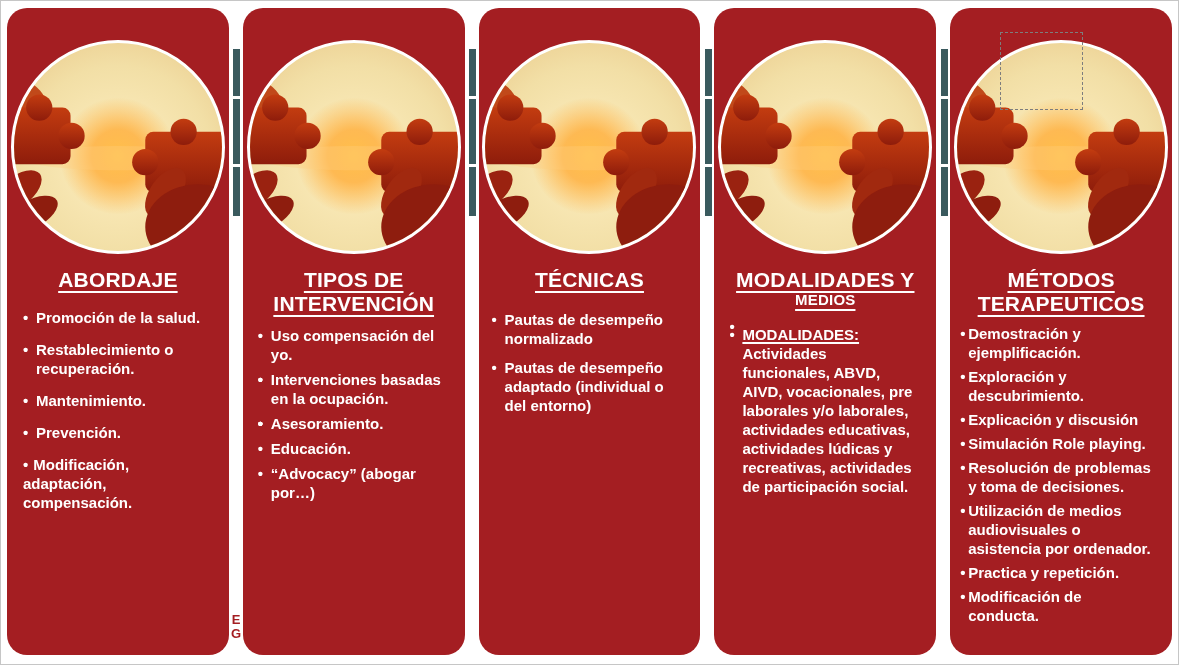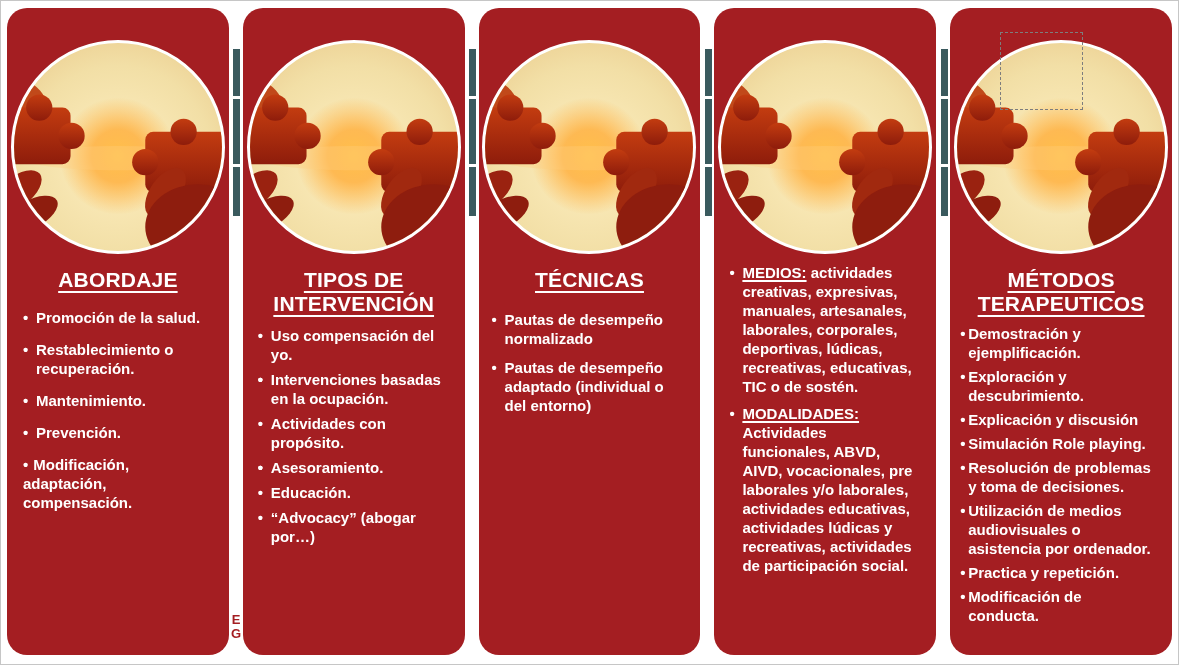--- a/index.html
+++ b/index.html
@@ -149,22 +149,21 @@
     </div>
     <div class="title">
           <span class="title-line">TIPOS DE</span>
           <span class="title-line">INTERVENCIÓN</span>
         </div>
     <ul class="bullets">
           <li class="bullet"><span class="marker">•</span><span class="bullet-text">Uso compensación del yo.</span></li>
           <li class="bullet"><span class="marker">•</span></li>
           <li class="bullet"><span class="marker">•</span><span class="bullet-text">Intervenciones basadas
 en la ocupación.</span></li>
-          <li class="bullet"><span class="marker">•</span><span class="bullet-text">Actividades con
-propósito.</span></li>
+          <li class="bullet"><span class="marker">•</span></li>
           <li class="bullet"><span class="marker">•</span></li>
           <li class="bullet"><span class="marker">•</span><span class="bullet-text">Asesoramiento.</span></li>
           <li class="bullet"><span class="marker">•</span><span class="bullet-text">Educación.</span></li>
           <li class="bullet"><span class="marker">•</span><span class="bullet-text">“Advocacy” (abogar
 por…)</span></li>
         </ul>
   </div>
 
   <div class="card c3">
     <div class="circle">
@@ -237,28 +236,26 @@
           <rect x="130" y="88" width="84" height="60" rx="8"></rect>
           <circle cx="130" cy="118" r="13"></circle>
           <circle cx="168" cy="88" r="13"></circle>
         </g>
         <ellipse cx="2" cy="148" rx="30" ry="15" fill="#9a2210" transform="rotate(-38 2 148)"></ellipse>
         <ellipse cx="16" cy="170" rx="30" ry="14" fill="#8e1d0e" transform="rotate(-28 16 170)"></ellipse>
         <ellipse cx="150" cy="148" rx="15" ry="28" fill="#a1290f" transform="rotate(35 150 148)"></ellipse>
         <ellipse cx="182" cy="182" rx="52" ry="42" fill="#8e1d0e"></ellipse>
       </svg>
     </div>
-    <ul class="bullets">
-          <li class="bullet"><span class="marker">•</span><span class="bullet-text"><span class="lead">MEDIOS:</span> actividades
-creativas, expresivas,
-manuales, artesanales,
-laborales, corporales,
-deportivas, lúdicas,
-recreativas, educativas,
-TIC o de sostén.</span></li>
+    <div class="title">
+          <span class="title-line">MODALIDADES Y</span>
+          <span class="title-line small">MEDIOS</span>
+        </div>
+    <ul class="bullets">
+          <li class="bullet"><span class="marker">•</span></li>
           <li class="bullet"><span class="marker">•</span><span class="bullet-text"><span class="lead">MODALIDADES:</span>
 Actividades
 funcionales, ABVD,
 AIVD, vocacionales, pre
 laborales y/o laborales,
 actividades educativas,
 actividades lúdicas y
 recreativas, actividades
 de participación social.</span></li>
         </ul>

